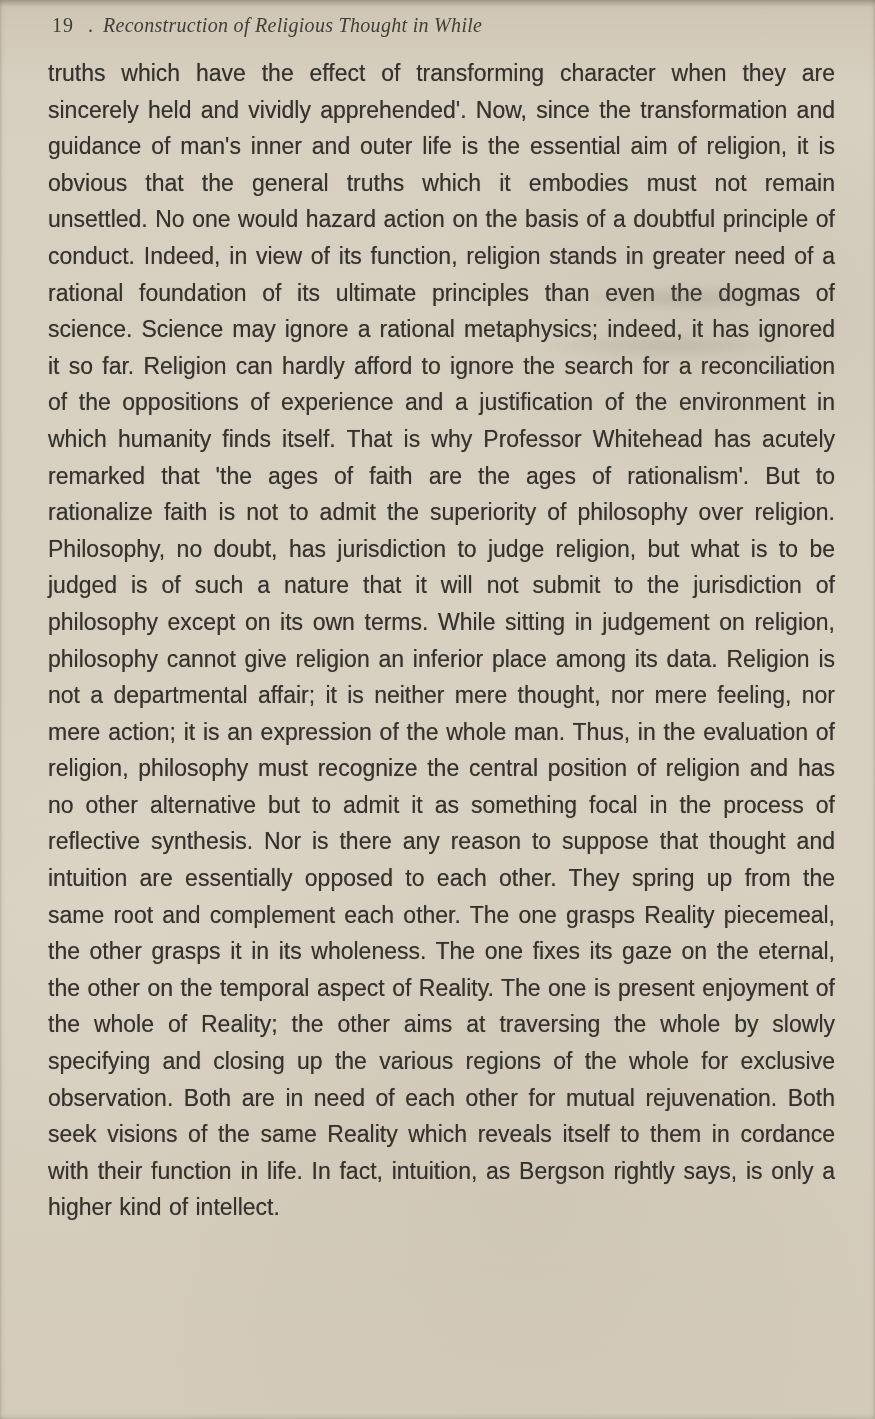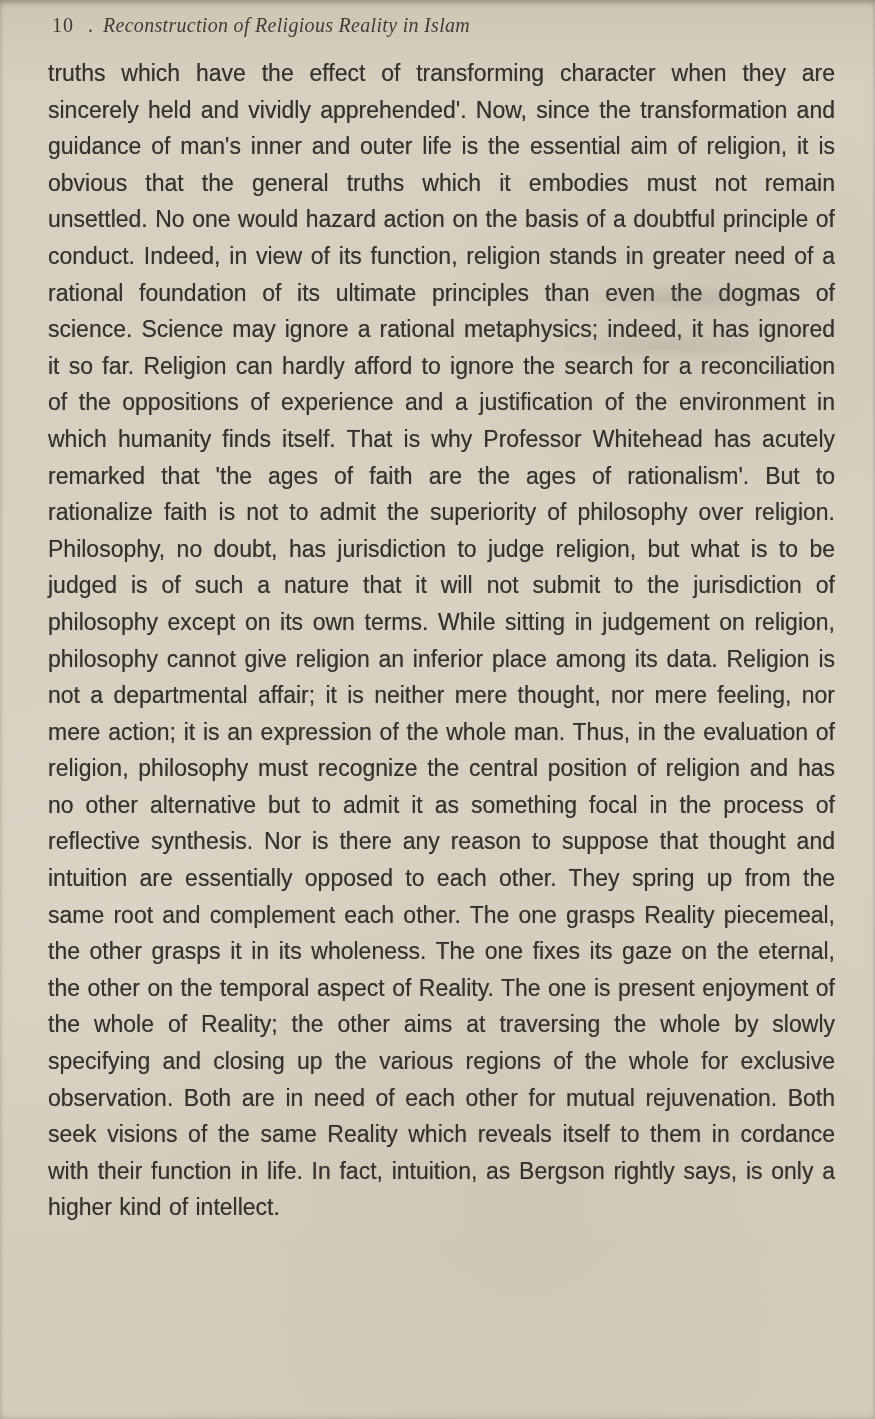--- a/index.html
+++ b/index.html
@@ -68,19 +68,19 @@
     word-spacing: 1px;
   }
 </style>
 </head>
 <body>
 
 <div class="page">
   <div class="bleed"></div>
 
   <div class="header">
-    <span class="pagenum">10</span>
+    <span class="pagenum">19</span>
     <span class="sep">.</span>
-    <span class="running-title">Reconstruction of Religious Reality in Islam</span>
+    <span class="running-title">Reconstruction of Religious Thought in While</span>
   </div>
 
   <div class="body-text">truths which have the effect of transforming character when they are sincerely held and vividly apprehended'. Now, since the transformation and guidance of man's inner and outer life is the essential aim of religion, it is obvious that the general truths which it embodies must not remain unsettled. No one would hazard action on the basis of a doubtful principle of conduct. Indeed, in view of its function, religion stands in greater need of a rational foundation of its ultimate principles than even the dogmas of science. Science may ignore a rational metaphysics; indeed, it has ignored it so far. Religion can hardly afford to ignore the search for a reconciliation of the oppositions of experience and a justification of the environment in which humanity finds itself. That is why Professor Whitehead has acutely remarked that 'the ages of faith are the ages of rationalism'. But to rationalize faith is not to admit the superiority of philosophy over religion. Philosophy, no doubt, has jurisdiction to judge religion, but what is to be judged is of such a nature that it will not submit to the jurisdiction of philosophy except on its own terms. While sitting in judgement on religion, philosophy cannot give religion an inferior place among its data. Religion is not a departmental affair; it is neither mere thought, nor mere feeling, nor mere action; it is an expression of the whole man. Thus, in the evaluation of religion, philosophy must recognize the central position of religion and has no other alternative but to admit it as something focal in the process of reflective synthesis. Nor is there any reason to suppose that thought and intuition are essentially opposed to each other. They spring up from the same root and complement each other. The one grasps Reality piecemeal, the other grasps it in its wholeness. The one fixes its gaze on the eternal, the other on the temporal aspect of Reality. The one is present enjoyment of the whole of Reality; the other aims at traversing the whole by slowly specifying and closing up the various regions of the whole for exclusive observation. Both are in need of each other for mutual rejuvenation. Both seek visions of the same Reality which reveals itself to them in cordance with their function in life. In fact, intuition, as Bergson rightly says, is only a higher kind of intellect.</div>
 </div>
 
 </body></html>

